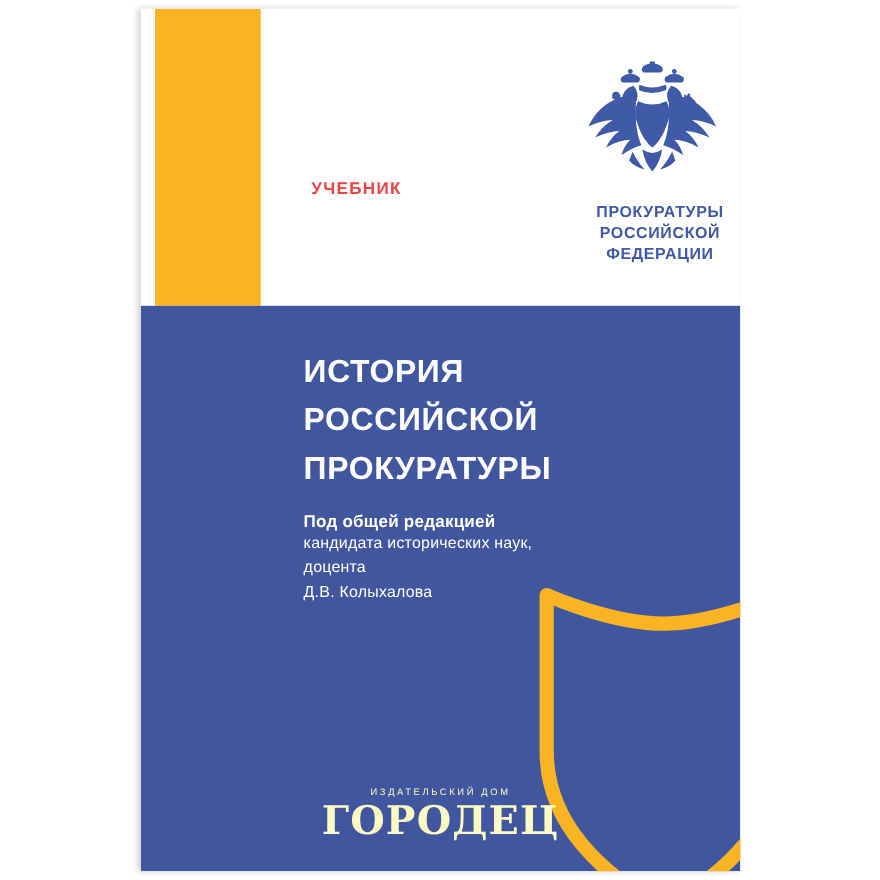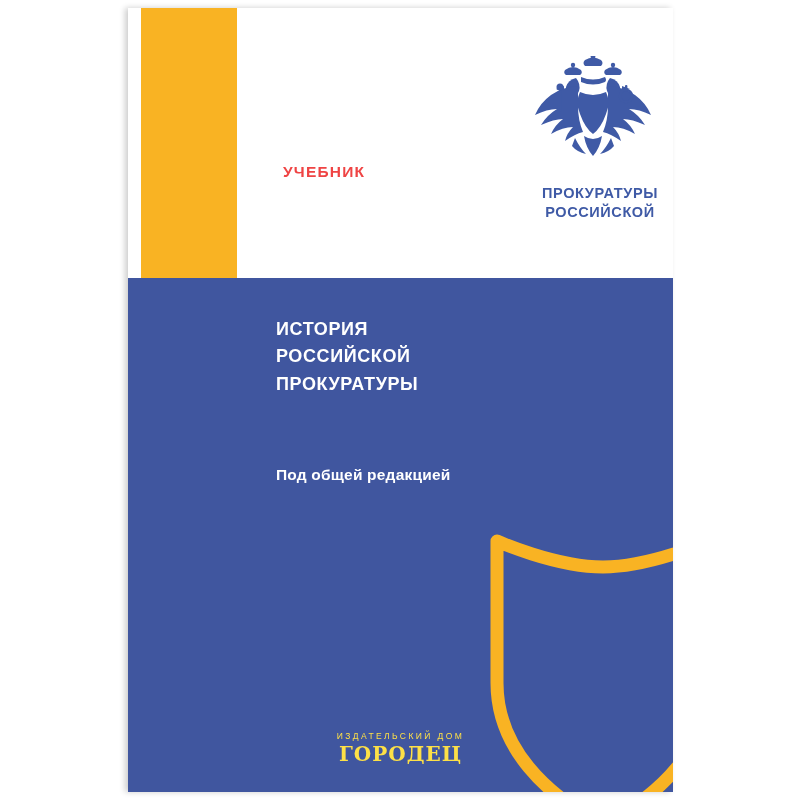--- a/index.html
+++ b/index.html
@@ -96,21 +96,21 @@
     letter-spacing: 0.6px;
   }
 
   
   .title {
     position: absolute;
     left: 148px;
     top: 38px;
     width: 370px;
     color: #ffffff;
-    font-size: 18px;
+    font-size: 29px;
     font-weight: bold;
     line-height: 1.52;
     letter-spacing: 0.6px;
   }
 
   .editor-line1 {
     position: absolute;
     left: 148px;
     top: 172px;
     color: #ffffff;
@@ -140,30 +140,30 @@
     pointer-events: none;
   }
 
   
   .publisher {
     position: absolute;
     left: 0;
     bottom: 28px;
     width: 100%;
     text-align: center;
-    color: #fde047;
+    color: #fef9c3;
   }
   .publisher .pub-small {
     font-size: 8.5px;
     letter-spacing: 2.4px;
     margin-bottom: 3px;
   }
   .publisher .pub-name {
     font-family: "DejaVu Serif", serif;
-    font-size: 20px;
+    font-size: 36px;
     font-weight: bold;
     letter-spacing: 1px;
     line-height: 1;
   }
 </style>
 </head>
 <body>
 
 <div id="stage">
 
@@ -175,20 +175,23 @@
 
     <div class="blue-body">
 
       <div class="title">
         <div>ИСТОРИЯ</div>
         <div>РОССИЙСКОЙ</div>
         <div>ПРОКУРАТУРЫ</div>
       </div>
 
       <div class="editor-line1">Под общей редакцией</div>
+      <div class="editor-line2" style="white-space: pre-line;">кандидата исторических наук,
+доцента
+Д.В. Колыхалова</div>
 
       <svg class="shield-deco" viewBox="0 0 230 300" fill="none" xmlns="http://www.w3.org/2000/svg">
         <path d="M12 8 C 12 8, 70 34, 118 34 C 166 34, 224 8, 224 8 L 224 150 C 224 215, 175 262, 118 292 C 61 262, 12 215, 12 150 Z" stroke="#f9b323" stroke-width="13" fill="none" stroke-linejoin="round"></path>
       </svg>
 
       <div class="publisher">
         <div class="pub-small">ИЗДАТЕЛЬСКИЙ ДОМ</div>
         <div class="pub-name">ГОРОДЕЦ</div>
       </div>
     </div>
@@ -230,16 +233,17 @@
           <circle cx="42" cy="31" r="3.5"></circle>
           <circle cx="108" cy="40" r="6" fill="none" stroke="#3f5aa6" stroke-width="2.5"></circle>
           <rect x="107" y="29" width="2.4" height="7" rx="1"></rect>
         </g>
       </svg>
     </div>
 
     <div class="org-name">
       <div>ПРОКУРАТУРЫ</div>
       <div>РОССИЙСКОЙ</div>
+      <div>ФЕДЕРАЦИИ</div>
     </div>
 
   </div>
 </div>
 
 </body></html>

